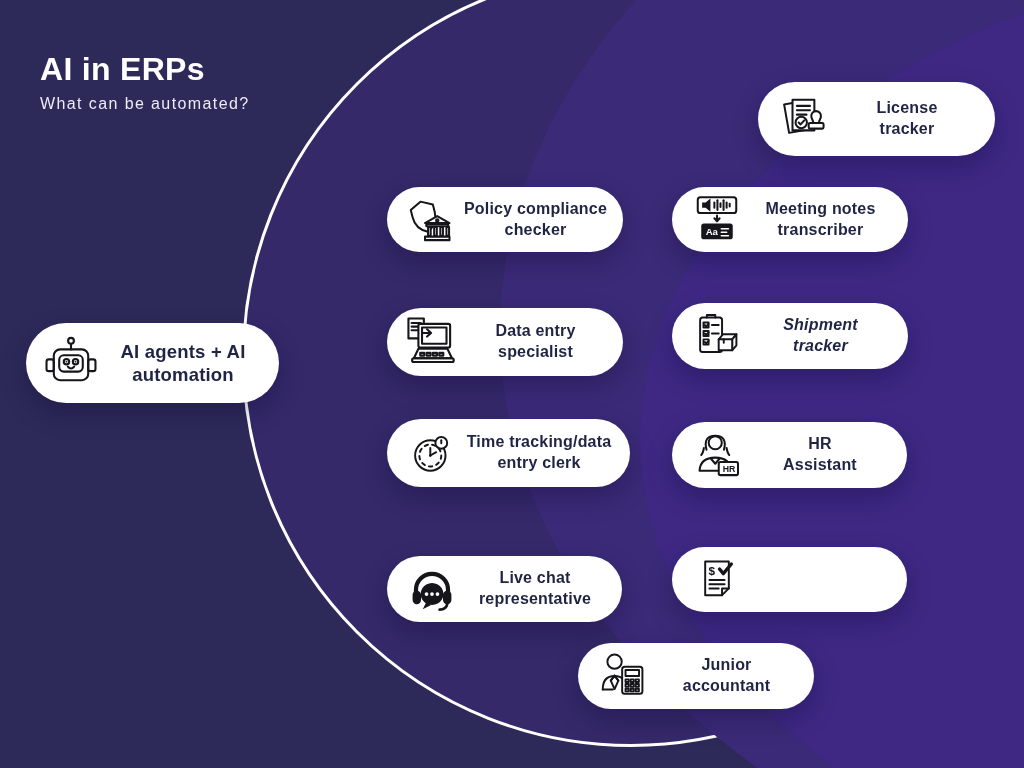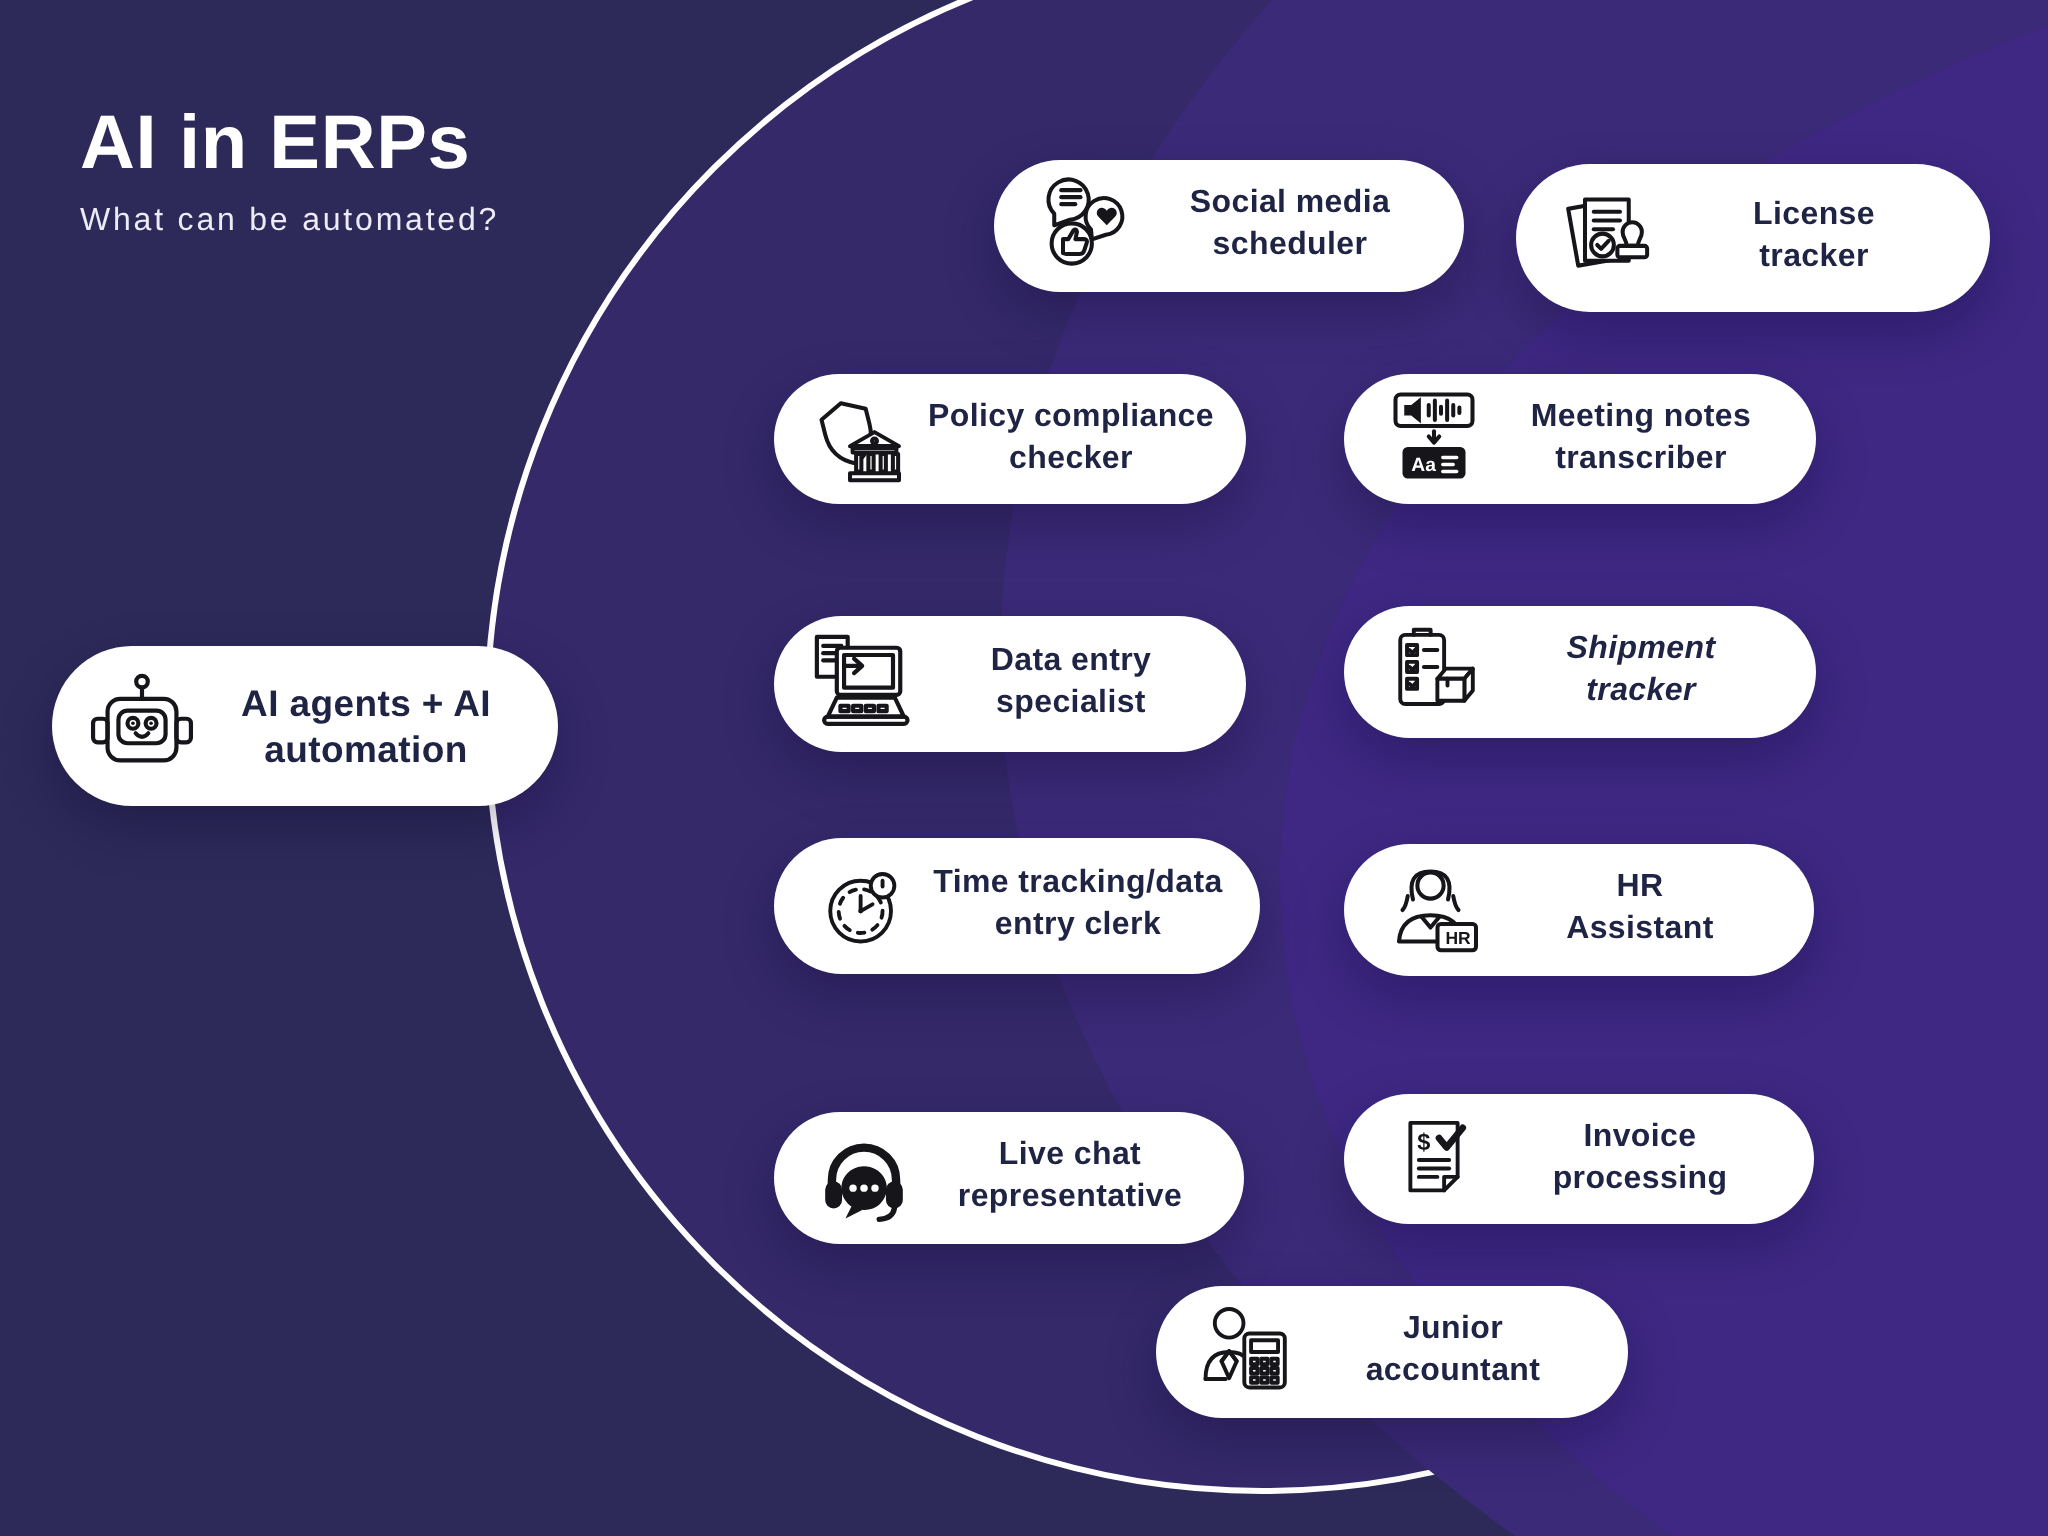--- a/index.html
+++ b/index.html
@@ -29,21 +29,21 @@
   .inner{
     left:500px;top:-310px;width:1900px;height:1280px;
     background:var(--background-inner);
   }
   .core{
     left:640px;top:-60px;width:1600px;height:1000px;
     background:var(--background-core);
   }
   .header{position:absolute;left:40px;top:52px;}
   .title{
-    color:var(--title-text);font-size:38px;font-weight:bold;
+    color:var(--title-text);font-size:32px;font-weight:bold;
     letter-spacing:.3px;line-height:1.1;
   }
   .subtitle{
     color:var(--subtitle-text);font-size:16px;font-weight:normal;
     letter-spacing:1.4px;margin-top:8px;text-align:center;
   }
   .pill{
     position:absolute;display:flex;align-items:center;
     background:var(--pill-background);border-radius:999px;
     box-shadow:0 10px 26px rgba(8,4,38,.28);
@@ -107,36 +107,20 @@
         <circle cx="37" cy="30.5" r="3"></circle>
         <circle class="fill-dark" cx="27" cy="30.5" r="1"></circle>
         <circle class="fill-dark" cx="37" cy="30.5" r="1"></circle>
         <path d="M28.5 36 q3.5 4 7 0"></path>
       </svg>
     </span>
     <span class="label">AI agents + AI
 automation</span>
   </div>
 
-  <div class="pill p1">
-    <span class="icon-wrap">
-      <svg width="56" height="56" viewBox="0 0 64 64">
-        <path d="M15 25 a11.5 11.5 0 1 1 9 3.4 l-9 3.2 z"></path>
-        <line x1="19" y1="11.5" x2="30" y2="11.5"></line>
-        <line x1="19" y1="15.5" x2="30" y2="15.5"></line>
-        <line x1="19" y1="19.5" x2="27" y2="19.5"></line>
-        <path d="M36 34 a10.5 10.5 0 1 1 8.5 3 l-8 2.6 z"></path>
-        <path class="fill-dark" d="M45 31.5 l-4.6-4.6 a3 3 0 1 1 4.6-3.6 a3 3 0 1 1 4.6 3.6 z"></path>
-        <circle cx="25" cy="42" r="11.5"></circle>
-        <path d="M20 47.5 v-8 h3 l3-5 q1.6-1.2 2 .8 l-.9 4.2 h4.9 q2 0 1.6 2 l-1.5 4.6 q-.6 1.9-2.6 1.9 h-7.5 z"></path>
-      </svg>
-    </span>
-    <span class="label">Social media
-scheduler</span>
-  </div>
 
   <div class="pill p2">
     <span class="icon-wrap">
       <svg width="56" height="56" viewBox="0 0 64 64">
         <rect x="13" y="13" width="24" height="33" transform="rotate(-10 25 29)"></rect>
         <rect x="20" y="10" width="25" height="35" class="fill-white"></rect>
         <rect x="20" y="10" width="25" height="35"></rect>
         <line x1="25" y1="17" x2="40" y2="17"></line>
         <line x1="25" y1="22" x2="40" y2="22"></line>
         <line x1="25" y1="27" x2="36" y2="27"></line>
@@ -314,22 +298,20 @@
         <path d="M18 10 h28 v32 l-8 8 h-20 z" class="fill-white"></path>
         <path d="M18 10 h28 v32 l-8 8 h-20 z"></path>
         <path d="M46 42 h-8 v8"></path>
         <text class="txt-dark" x="22" y="26" font-size="14">$</text>
         <path d="M35 19 l4.5 5.5 L49 13" stroke-width="4"></path>
         <line x1="23" y1="32" x2="41" y2="32"></line>
         <line x1="23" y1="37" x2="41" y2="37"></line>
         <line x1="23" y1="42" x2="34" y2="42"></line>
       </svg>
     </span>
-    <span class="label">Invoice
-processing</span>
   </div>
 
   <div class="pill p11">
     <span class="icon-wrap">
       <svg width="54" height="54" viewBox="0 0 64 64">
         <circle cx="22" cy="15" r="8.5"></circle>
         <path d="M8 48 q0-16 14-16 q7 0 10.5 4"></path>
         <path d="M8 48 h12"></path>
         <path d="M22 31.5 l-4.5 6 4.5 10 4.5-10 z"></path>
         <path d="M17.5 37.5 l4.5-6 4.5 6"></path>

